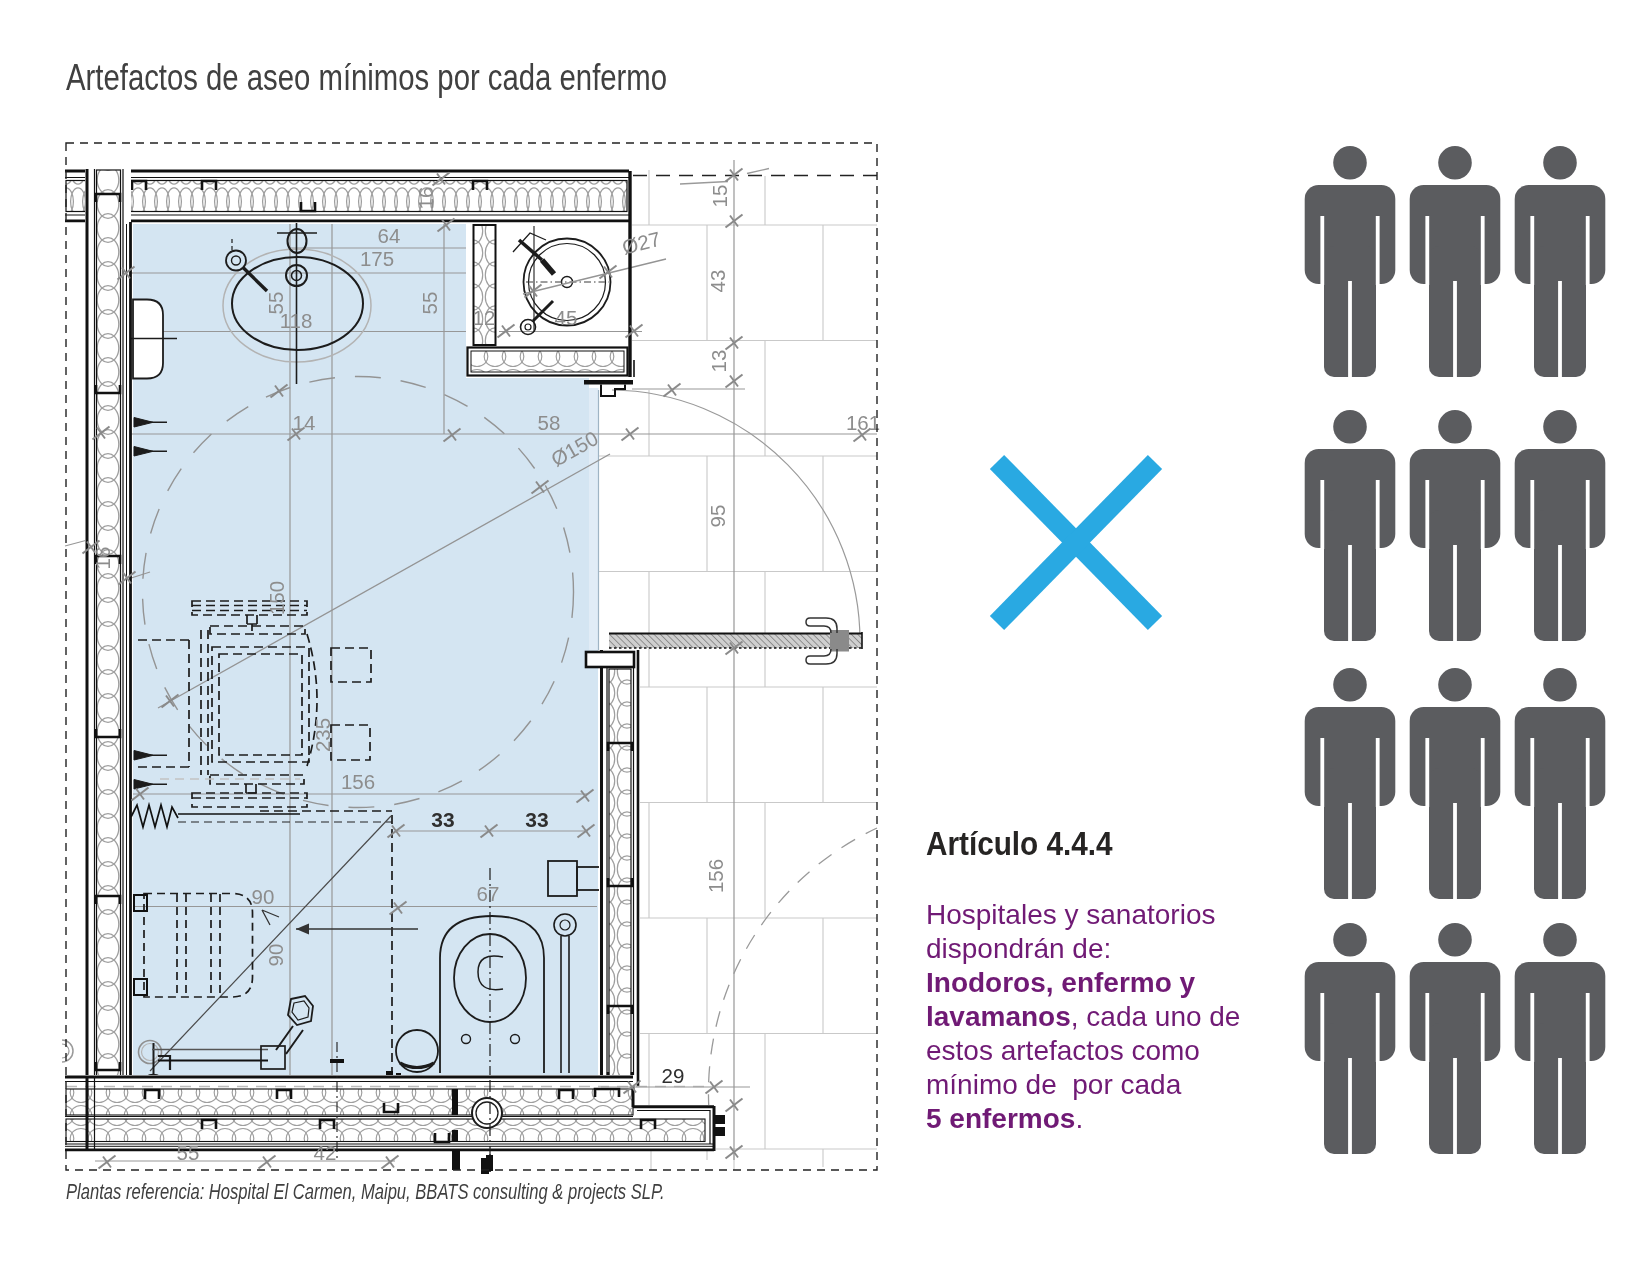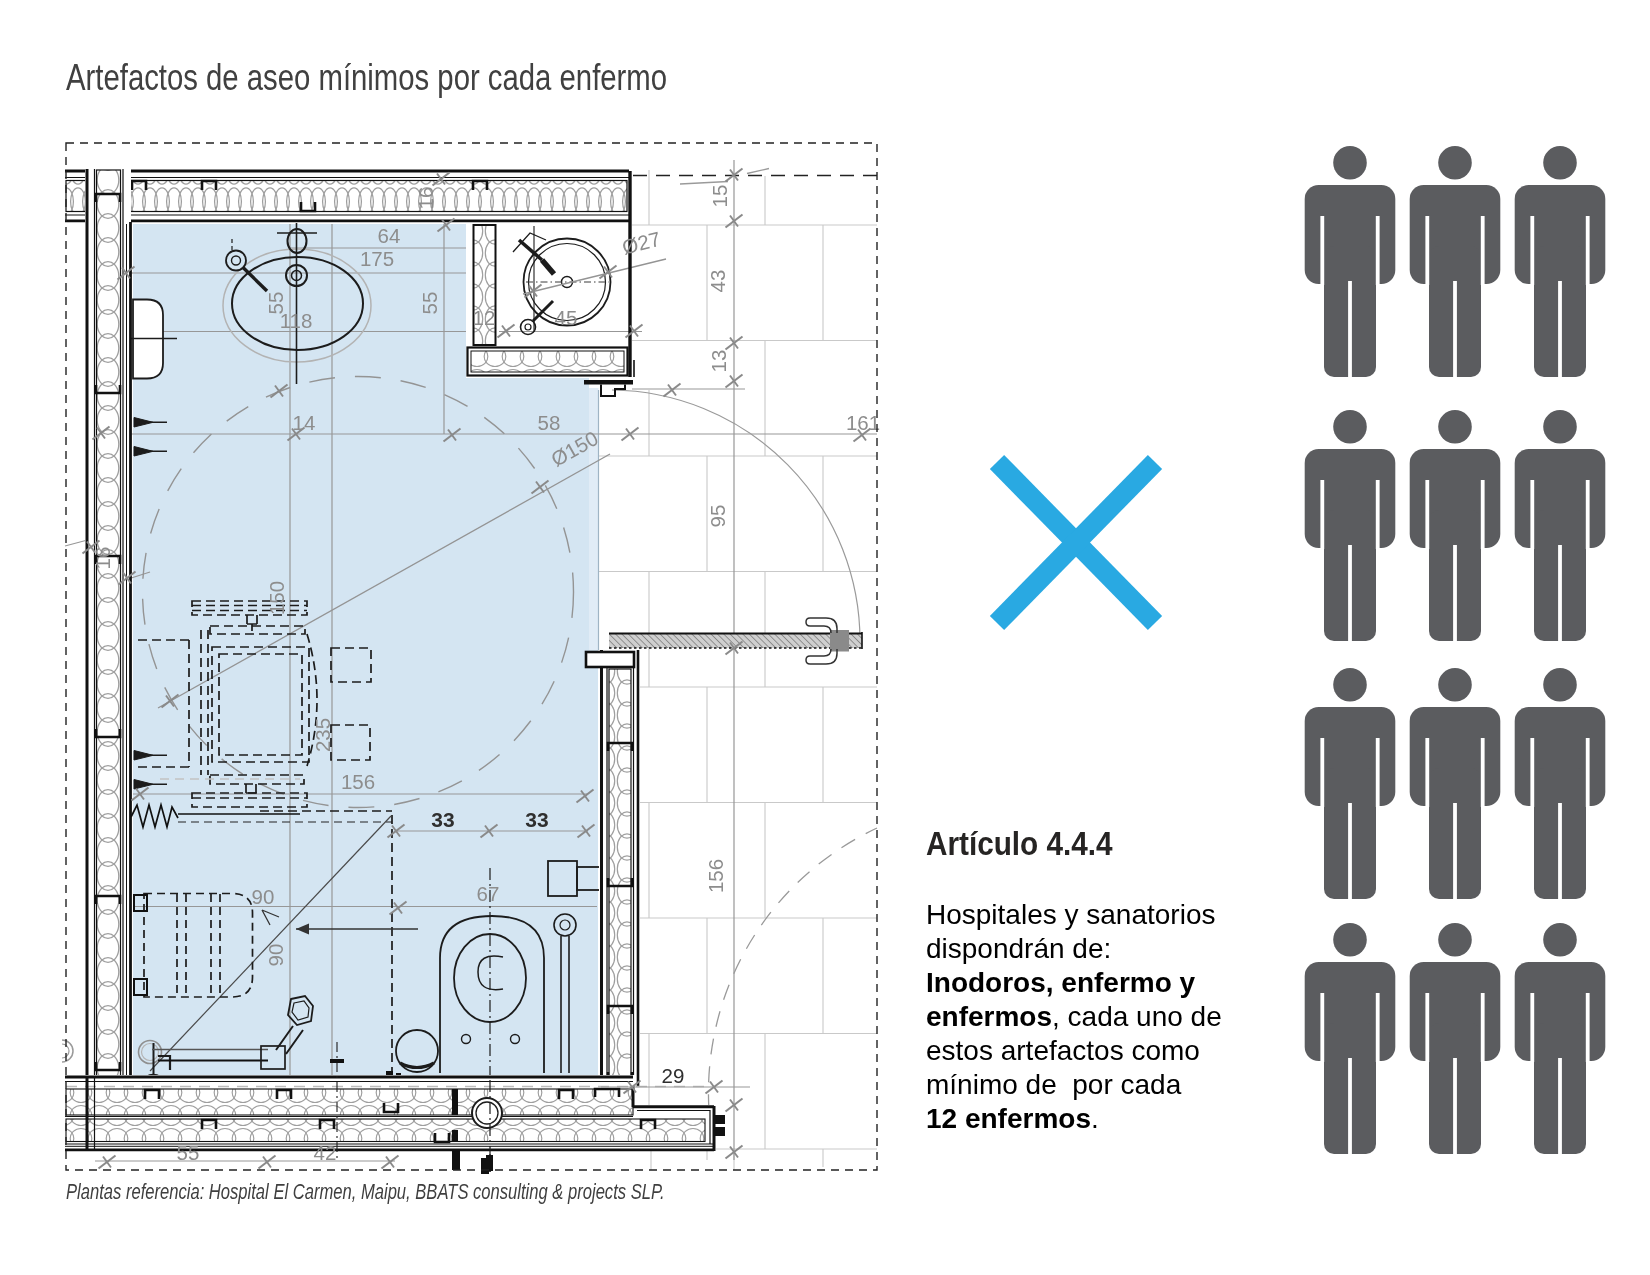--- a/index.html
+++ b/index.html
@@ -505,23 +505,23 @@
   <use href="#man" x="1350" y="923"></use>
 
   <use href="#man" x="1455" y="923"></use>
 
   <use href="#man" x="1560" y="923"></use>
 </g>
 </svg>
 
 <div class="t" style="left:926px;top:825px;font-size:33px;font-weight:bold;color:#262423;transform:scaleX(0.9);transform-origin:0 0;white-space:nowrap;">Artículo 4.4.4</div>
 
-<div class="t" style="left:926px;top:898px;font-size:28px;line-height:34px;color:#000000;">
+<div class="t" style="left:926px;top:898px;font-size:28px;line-height:34px;color:#701a75;">
 Hospitales y sanatorios<br>
 dispondrán de:<br>
 <b>Inodoros, enfermo y</b><br>
-<b>enfermos</b>, cada uno de<br>
+<b>lavamanos</b>, cada uno de<br>
 estos artefactos como<br>
 mínimo de&nbsp; por cada<br>
-<b>12 enfermos</b>.
+<b>5 enfermos</b>.
 </div>
 
 <div class="t" style="left:66px;top:1179px;font-size:22.5px;font-style:italic;color:#3f3f3f;transform:scaleX(0.737);transform-origin:0 0;white-space:nowrap;">Plantas referencia: Hospital El Carmen, Maipu, BBATS consulting &amp; projects SLP.</div>
 
 </body></html>

